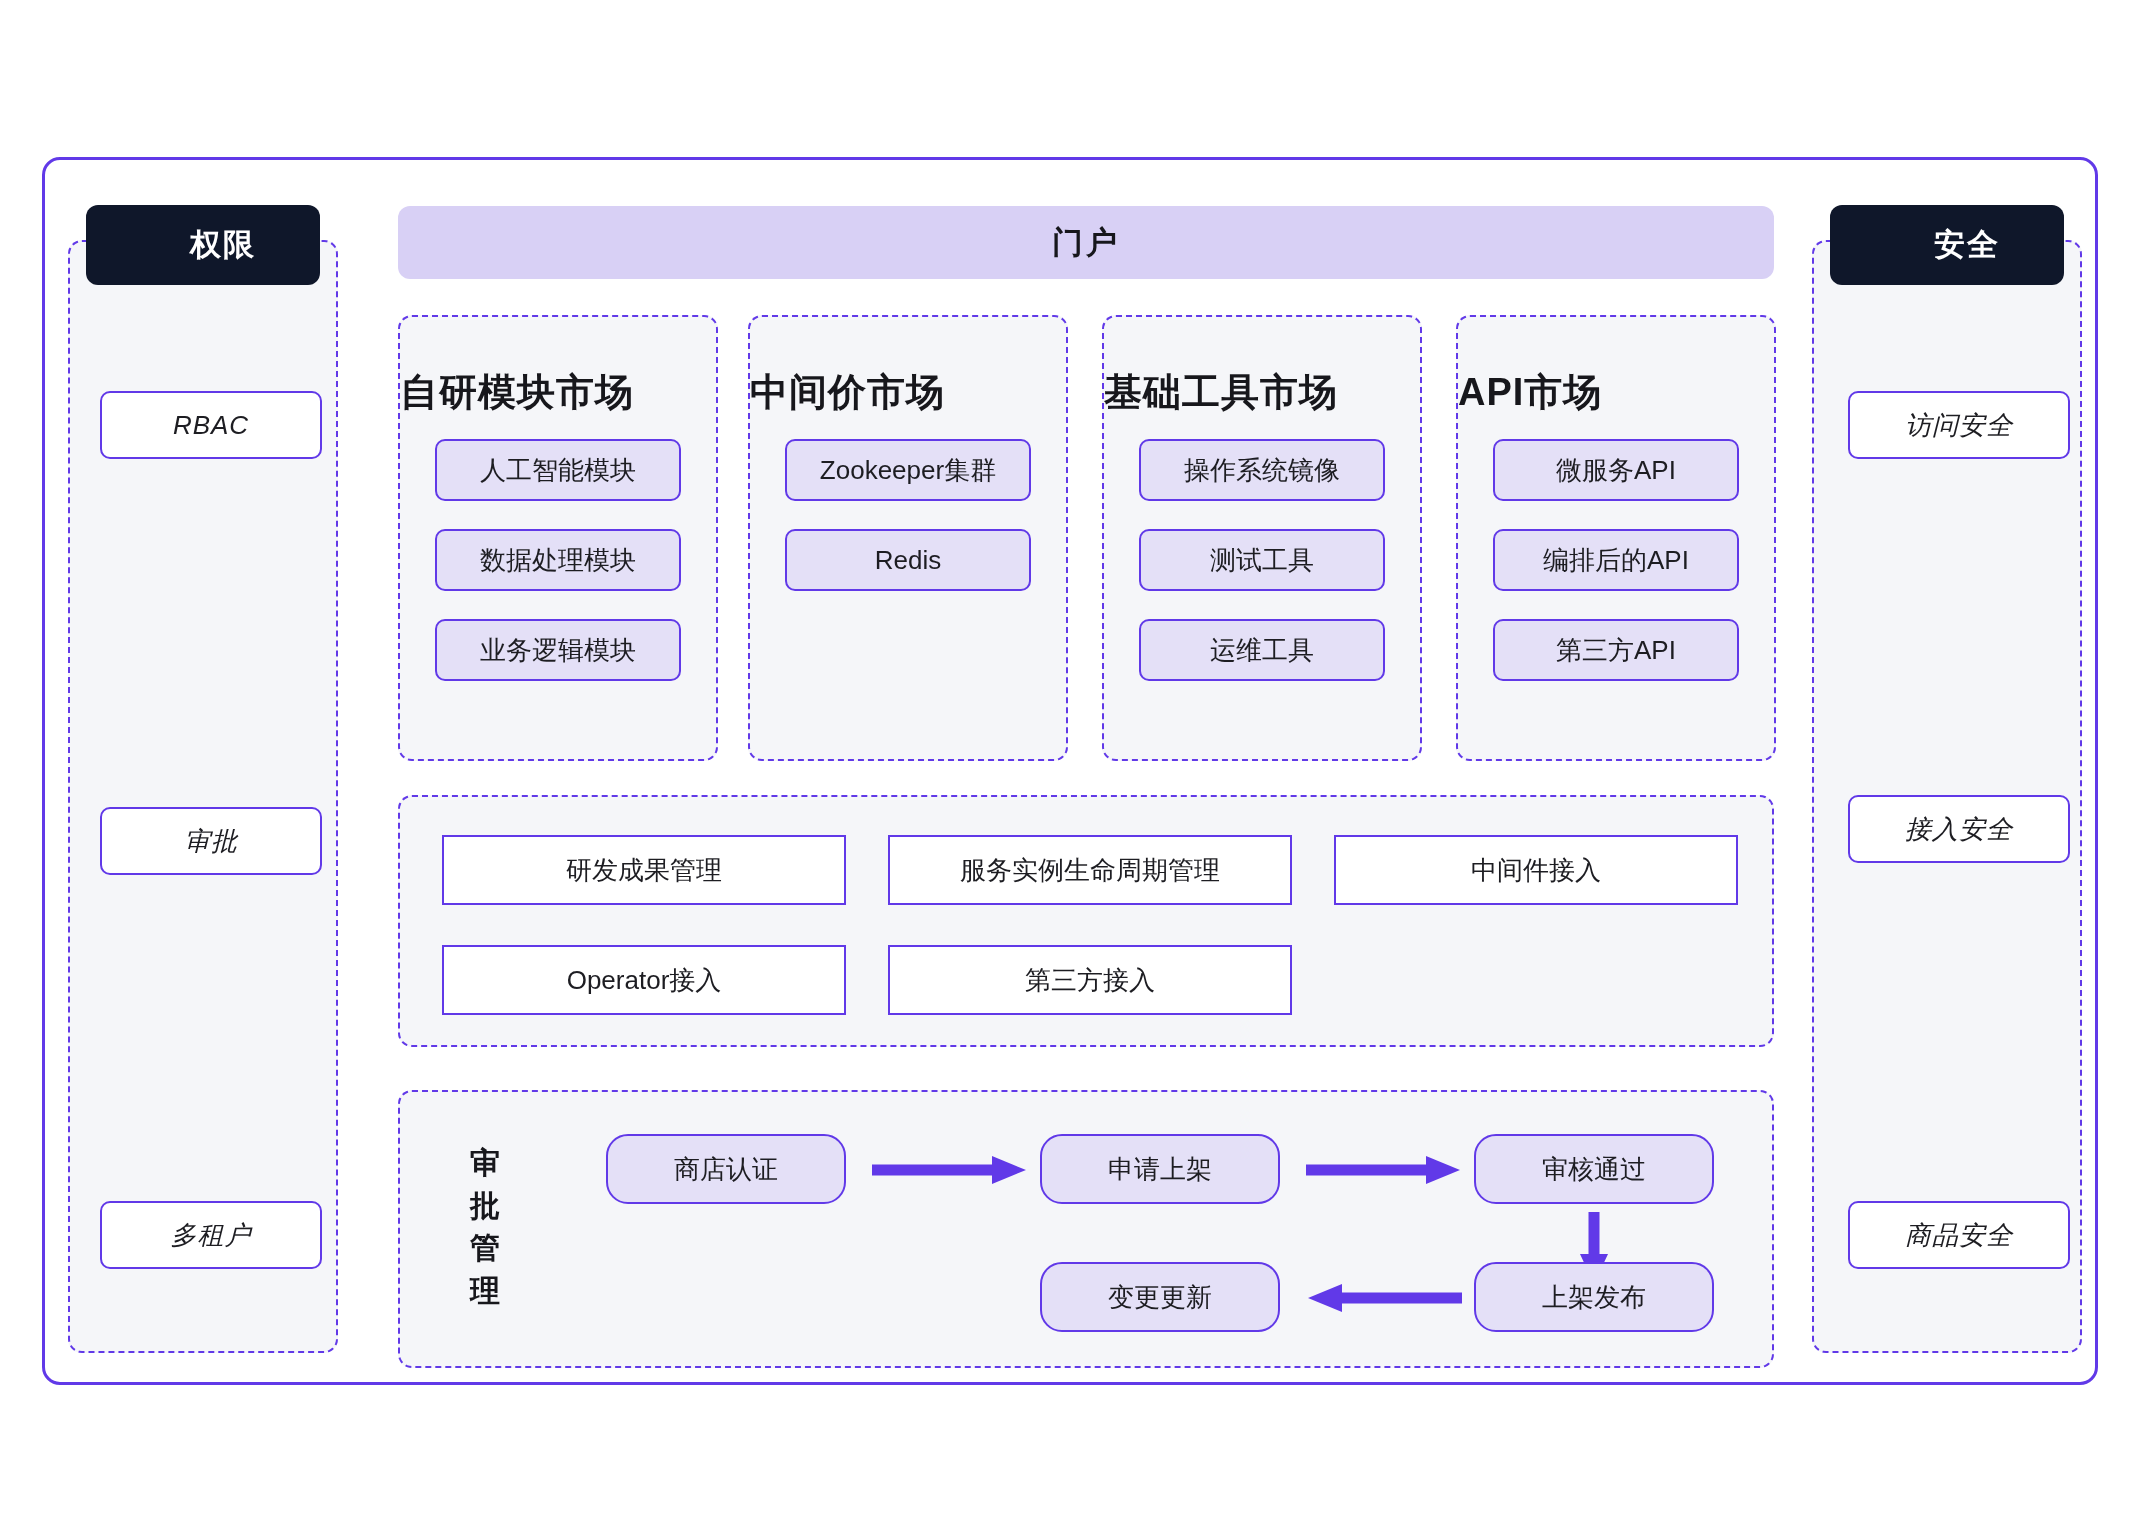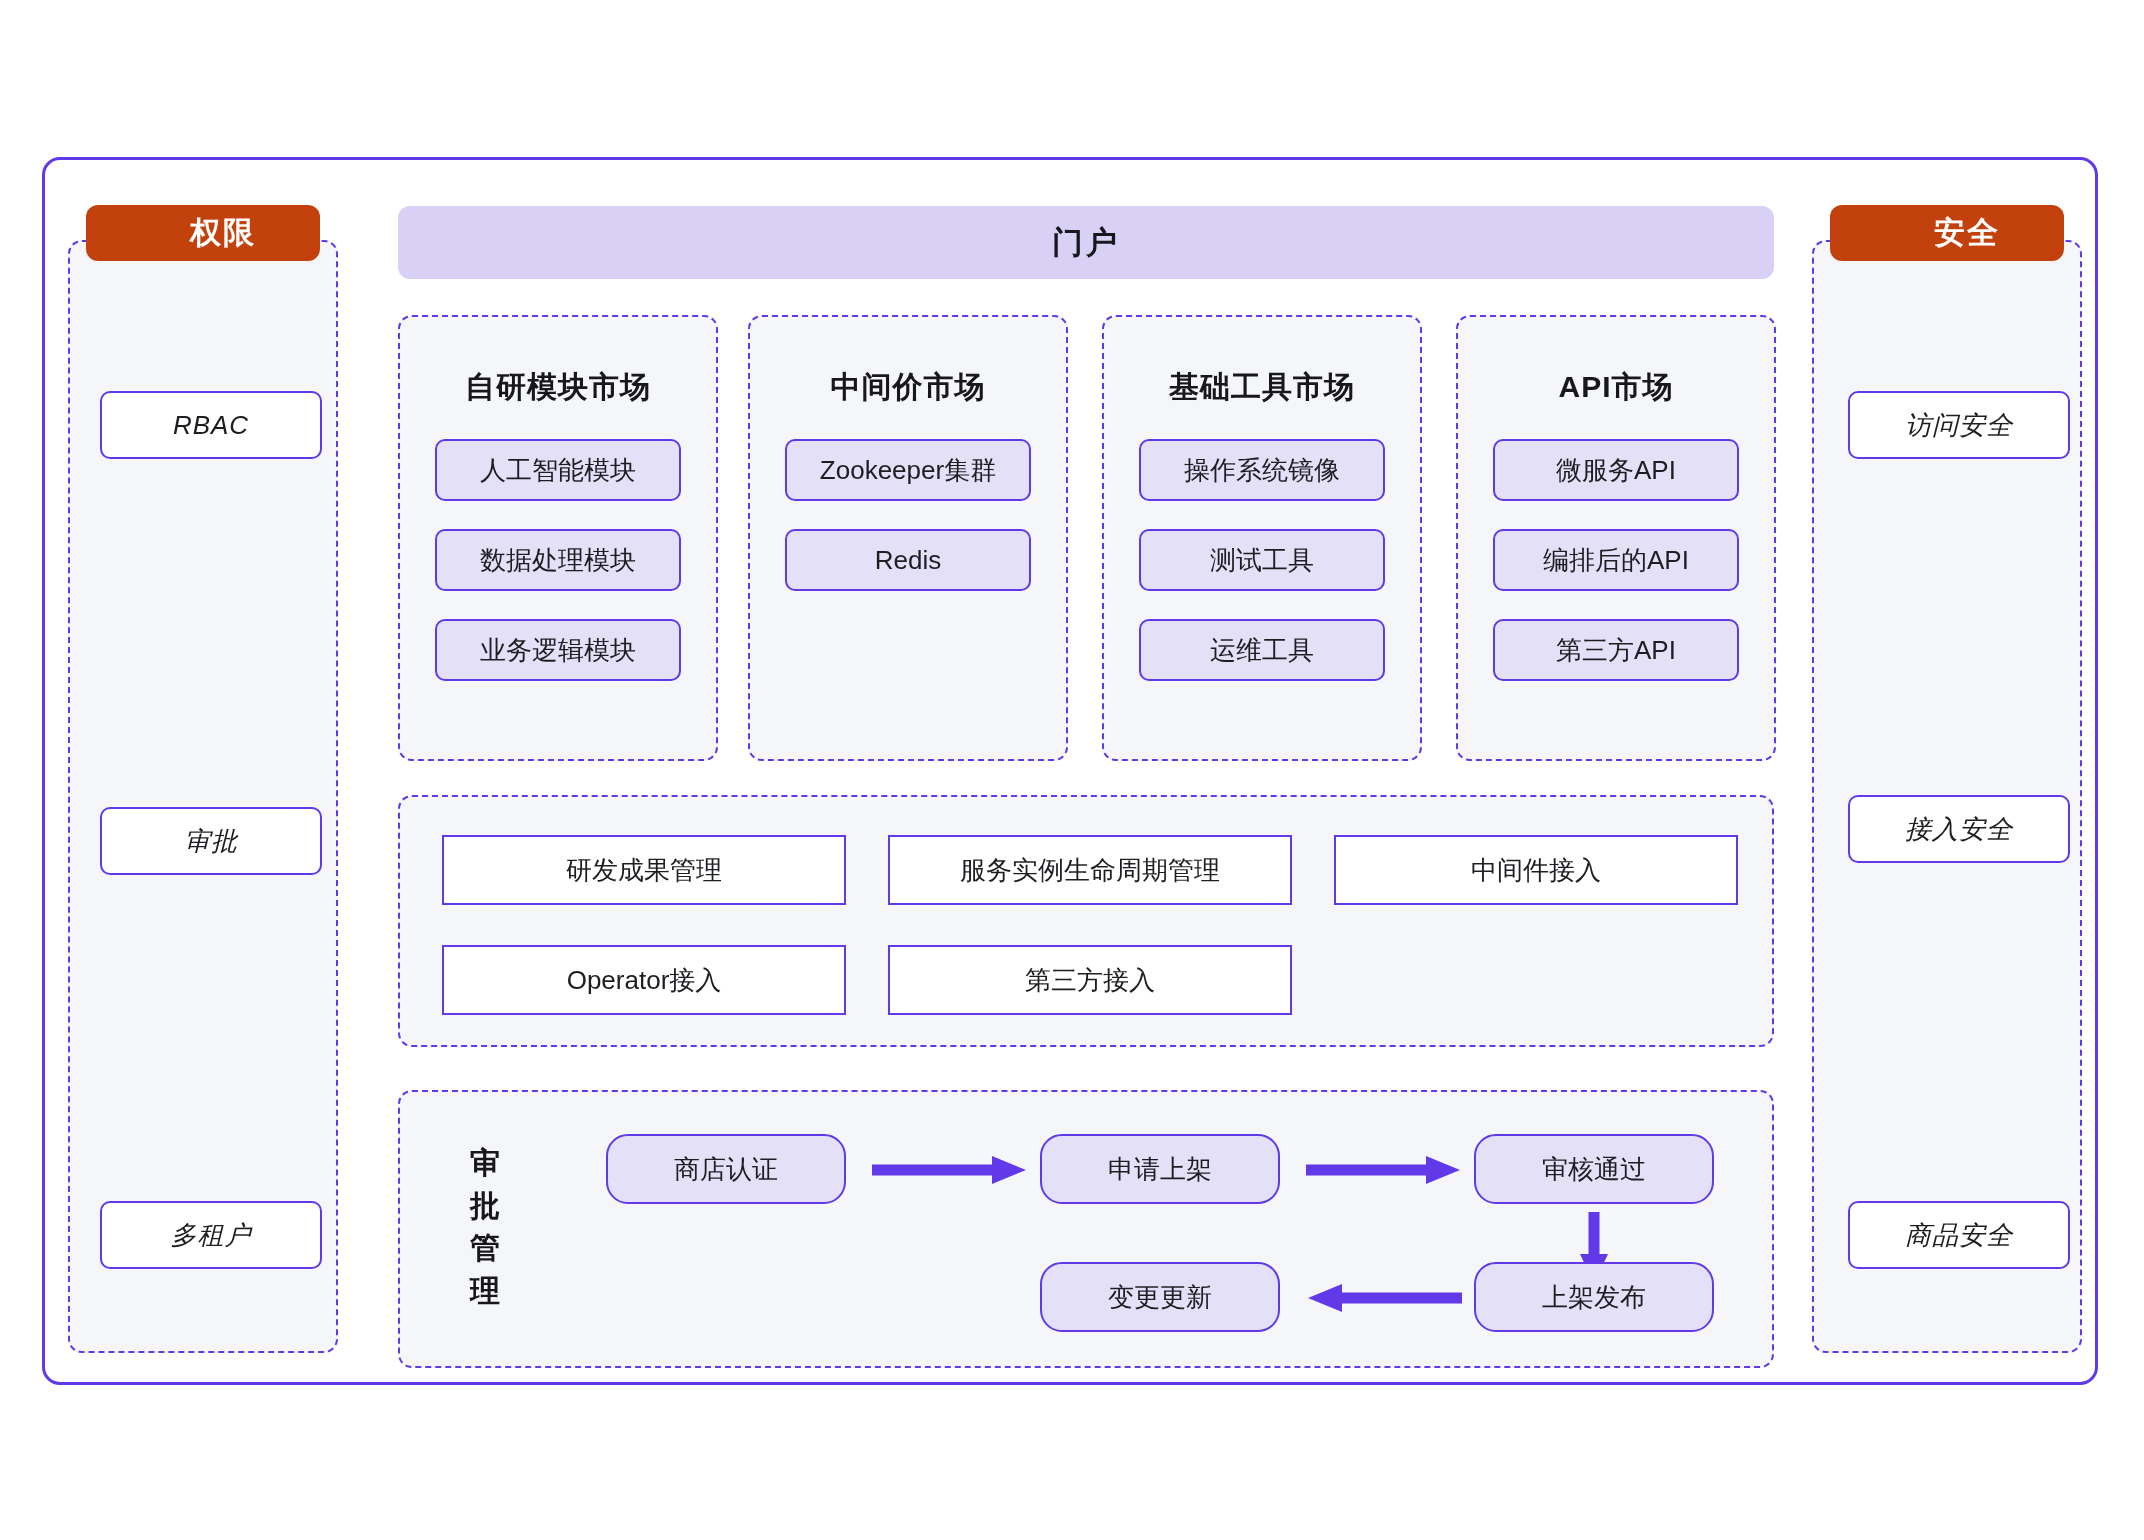--- a/index.html
+++ b/index.html
@@ -29,22 +29,22 @@
     box-sizing:border-box;
     border:2.5px dashed #6139E8;
     border-radius:14px;
     background:#F5F6F9;
   }
 
   
   .side-badge{
     position:absolute;
     box-sizing:border-box;
-    height:56px;
-    background:#c2410c;
+    height:80px;
+    background:#0f172a;
     border-radius:12px;
     color:#ffffff;
     font-size:31px;
     font-weight:bold;
     display:flex;align-items:center;justify-content:center;
     letter-spacing:2px;
     z-index:5;
     padding-left:40px;
   }
 
@@ -76,22 +76,21 @@
 
   
   .market{
     width:320px;
     top:315px;height:446px;
     padding-top:0;
   }
   .market-title{
     position:absolute;
     left:0;right:0;top:50px;
-    text-align:center;
-    font-size:30px;font-weight:bold;color:#17171c;
+    font-size:38px;font-weight:bold;color:#17171c;
     letter-spacing:1px;
   }
   .market-items{
     position:absolute;
     left:0;right:0;top:122px;
     display:flex;flex-direction:column;align-items:center;gap:28px;
   }
   .market-chip{
     box-sizing:border-box;
     width:246px;height:62px;

